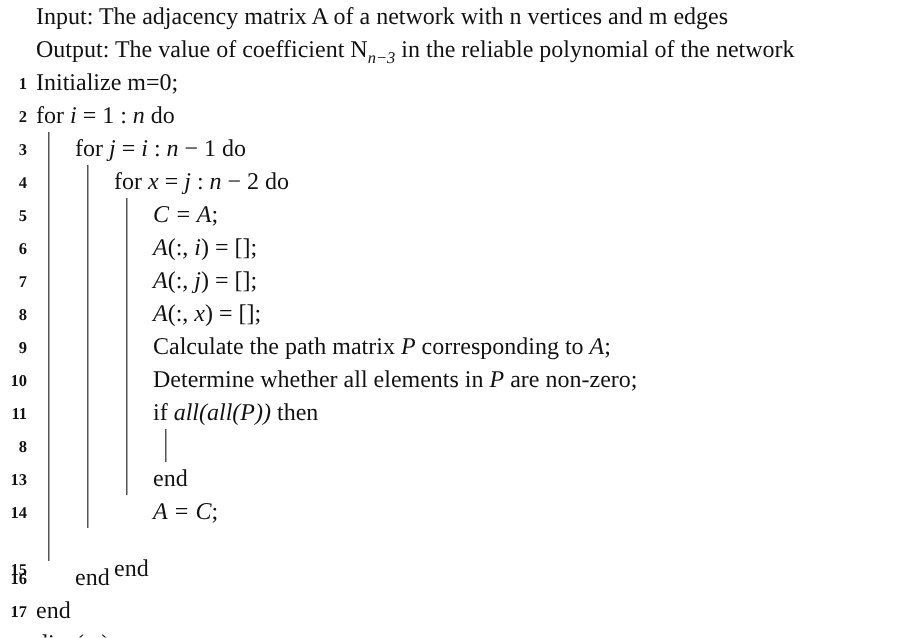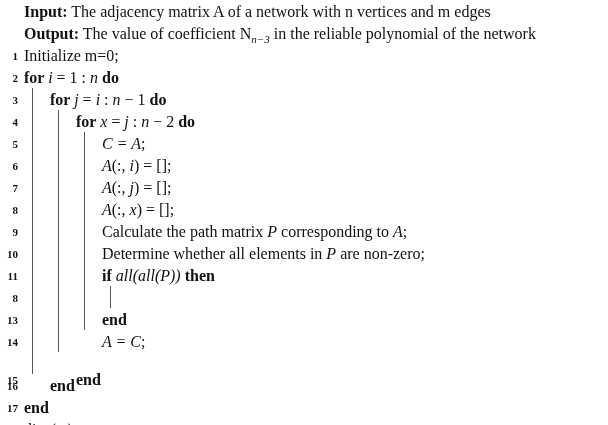--- a/index.html
+++ b/index.html
@@ -1,21 +1,21 @@
 <!DOCTYPE html>
 <html><head>
 <meta charset="utf-8">
 <style>
   html, body { margin:0; padding:0; background:#ffffff; }
   body { width:608px; height:425px; position:relative; overflow:hidden;
          font-family:"Liberation Serif","DejaVu Serif",serif; color:#111; }
   .row { position:absolute; left:0; height:22px; line-height:22px; font-size:16px; white-space:nowrap; }
   .ln { position:absolute; left:0; width:18px; text-align:right; font-size:11px; font-weight:bold; }
   .txt { position:absolute; }
-  .b { font-weight:bold; }
+  .b { font-weight:normal; }
   .i { font-style:italic; }
   .vbar { position:absolute; width:1px; background:#555; }
 </style>
 </head>
 <body>
 
 <div>
   <div class="row" style="top:1px;left:24px;">
     <span class="b">Input:</span>
     <span>The adjacency matrix A of a network with n vertices and m edges</span>

